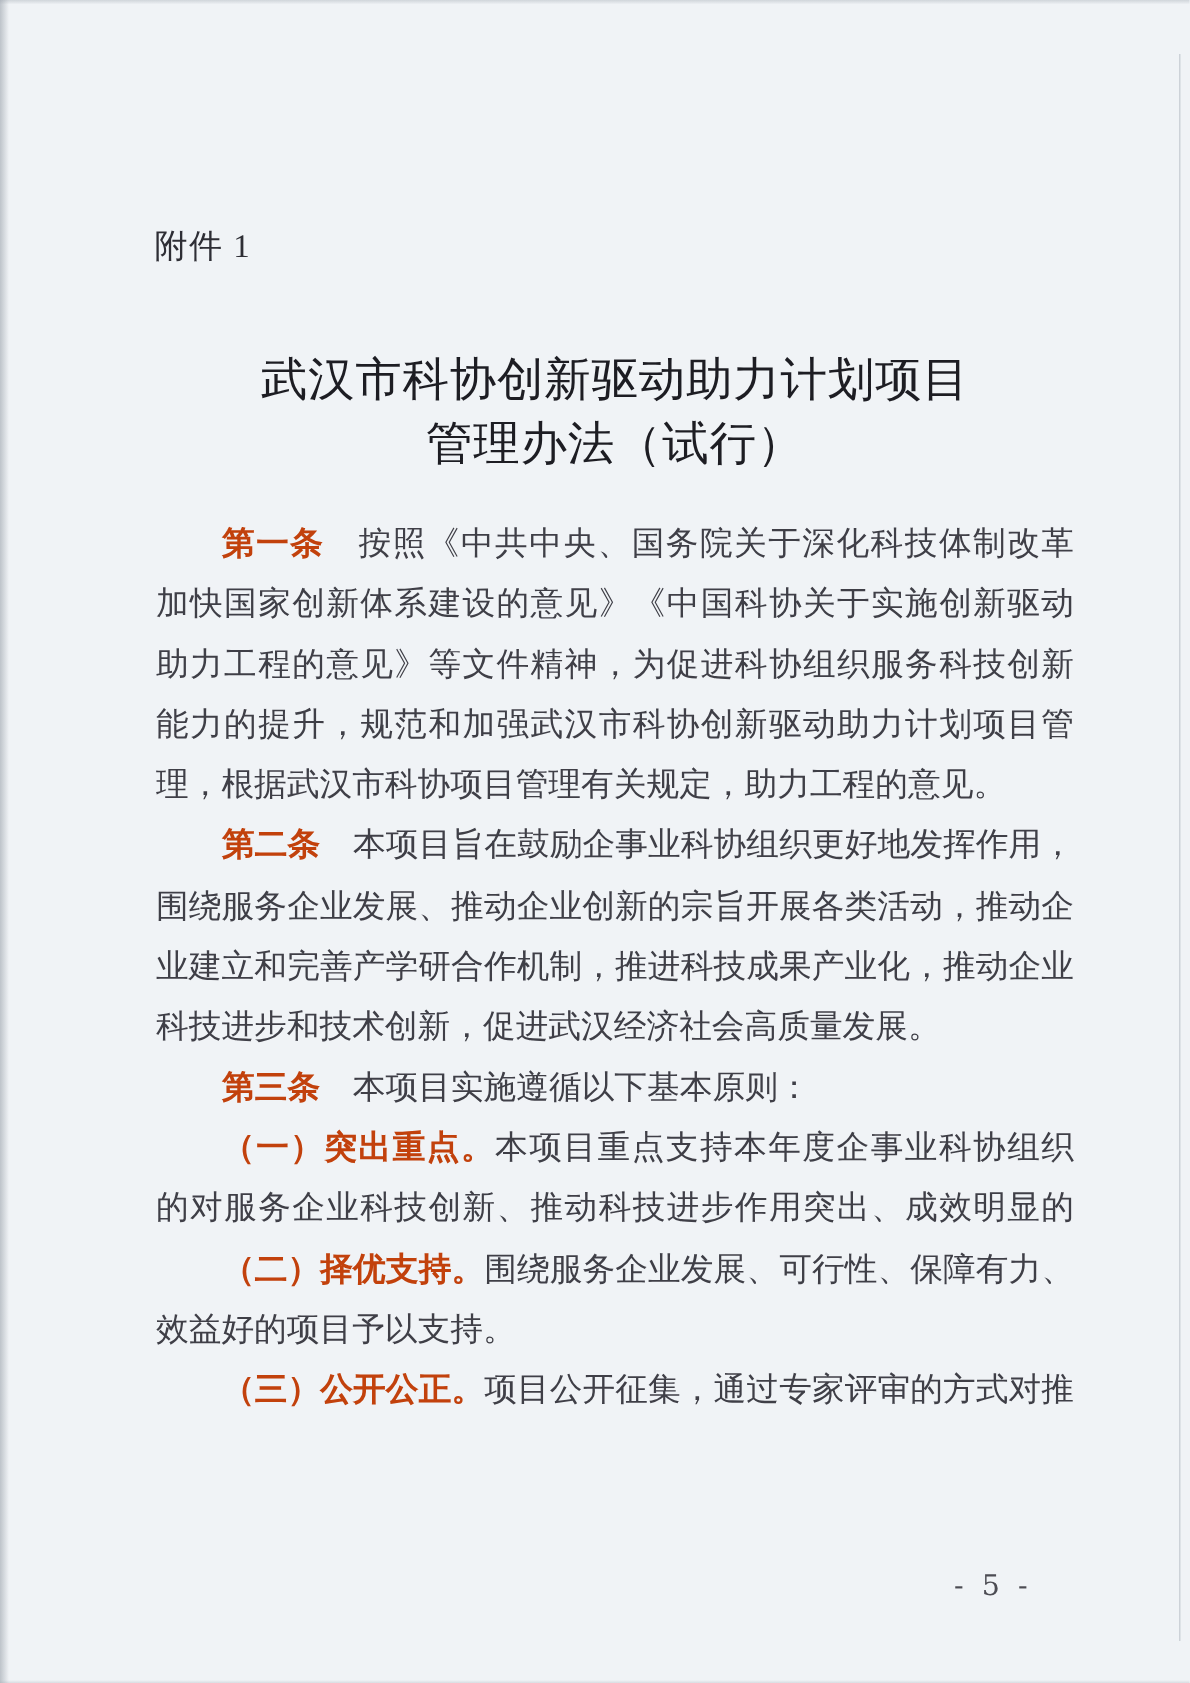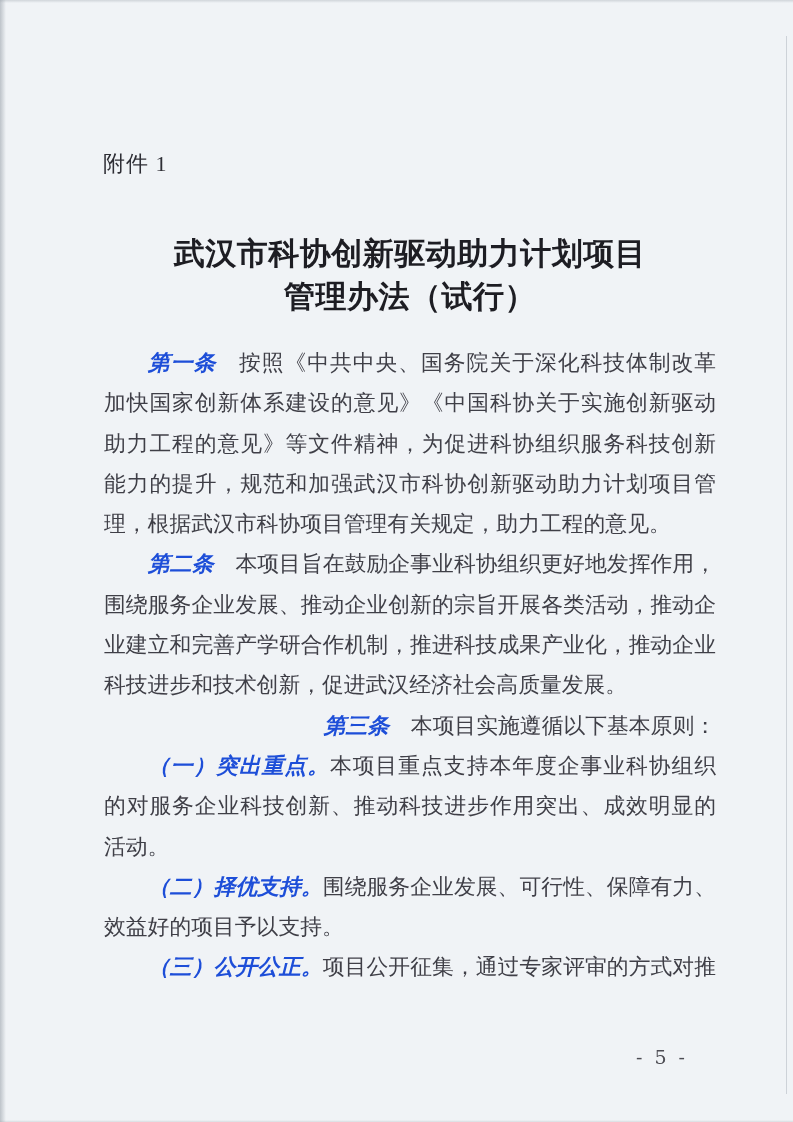--- a/index.html
+++ b/index.html
@@ -32,46 +32,45 @@
     position: absolute; left: 103px; top: 150px;
     font-size: 22px; line-height: 28px;
     color: #2e2e35;
     letter-spacing: 1px;
     font-family: Liberation Serif, serif;
   }
 
   .doc-title {
     position: absolute; left: 104px; top: 232px; width: 612px;
     text-align: center;
-    font-weight: 700;
+    font-weight: 400;
     font-size: 31px; line-height: 43px;
     color: #1d1d23;
     letter-spacing: 0.5px;
   }
 
   .doc-body {
     position: absolute; left: 104px; top: 343px; width: 612px;
     font-size: 21.8px;
     color: #3f3f47;
   }
   .line {
     height: 40.3px; line-height: 40.3px;
     overflow: hidden;
   }
   .line.fill {
     text-align: justify;
     text-align-last: justify;
     text-justify: inter-character;
   }
-  .line.indent { padding-left: 44px; text-align: right; }
+  .line.indent { padding-left: 44px; }
   .seg { }
   .seg.bold {
     font-weight: 700;
-    color: #1d4ed8;
-    font-style: italic;
+    color: #c2410c;
   }
 
   .page-num {
     position: absolute; left: 636px; top: 1044px;
     font-size: 19px; line-height: 26px;
     color: #4c4c53;
     letter-spacing: 3px;
     font-family: "DejaVu Serif", serif;
   }
 </style>
@@ -96,19 +95,18 @@
     <div class="line fill"><span class="seg">助力工程的意见》等文件精神，为促进科协组织服务科技创新</span></div>
     <div class="line fill"><span class="seg">能力的提升，规范和加强武汉市科协创新驱动助力计划项目管</span></div>
     <div class="line"><span class="seg">理，根据武汉市科协项目管理有关规定，助力工程的意见。</span></div>
     <div class="line fill indent"><span class="seg bold">第二条</span><span class="seg">　本项目旨在鼓励企事业科协组织更好地发挥作用，</span></div>
     <div class="line fill"><span class="seg">围绕服务企业发展、推动企业创新的宗旨开展各类活动，推动企</span></div>
     <div class="line fill"><span class="seg">业建立和完善产学研合作机制，推进科技成果产业化，推动企业</span></div>
     <div class="line"><span class="seg">科技进步和技术创新，促进武汉经济社会高质量发展。</span></div>
     <div class="line indent"><span class="seg bold">第三条</span><span class="seg">　本项目实施遵循以下基本原则：</span></div>
     <div class="line fill indent"><span class="seg bold">（一）突出重点。</span><span class="seg">本项目重点支持本年度企事业科协组织</span></div>
     <div class="line fill"><span class="seg">的对服务企业科技创新、推动科技进步作用突出、成效明显的</span></div>
-    <div class="line"><span class="seg">活动。</span></div>
     <div class="line fill indent"><span class="seg bold">（二）择优支持。</span><span class="seg">围绕服务企业发展、可行性、保障有力、</span></div>
     <div class="line"><span class="seg">效益好的项目予以支持。</span></div>
     <div class="line fill indent"><span class="seg bold">（三）公开公正。</span><span class="seg">项目公开征集，通过专家评审的方式对推</span></div>
   </div>
 
 <div class="page-num">- 5 -</div>
 
 </body></html>

